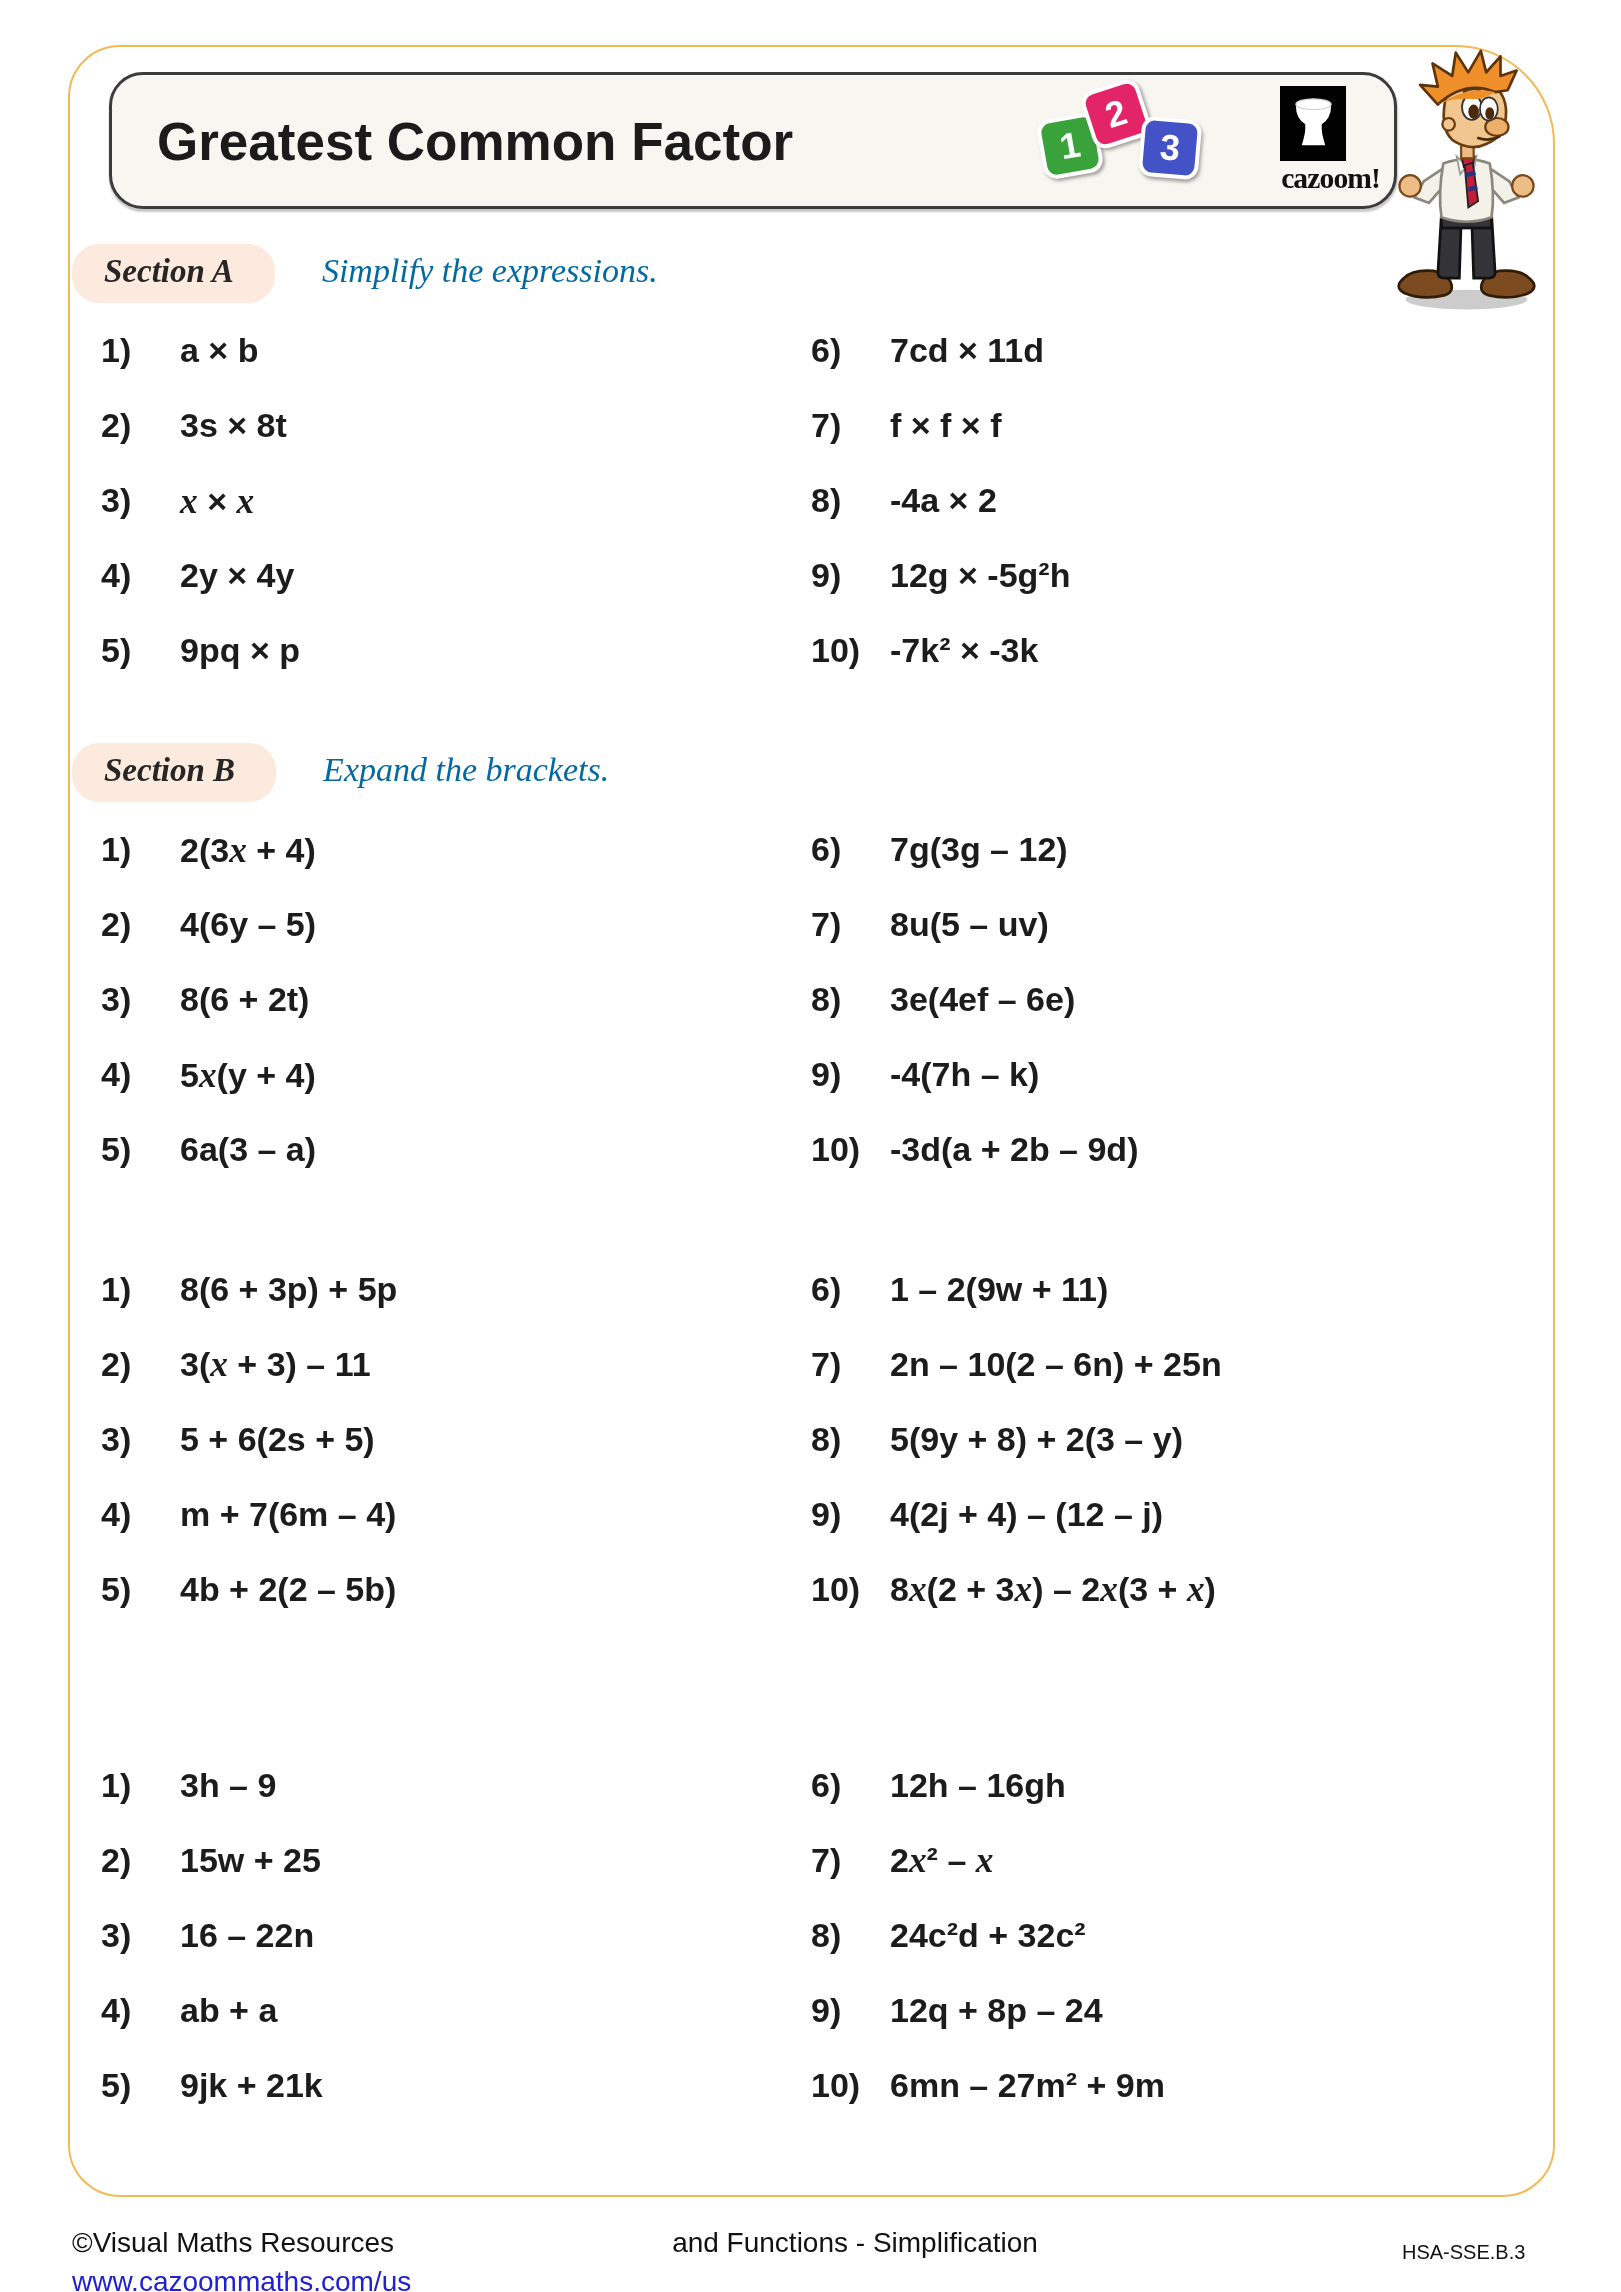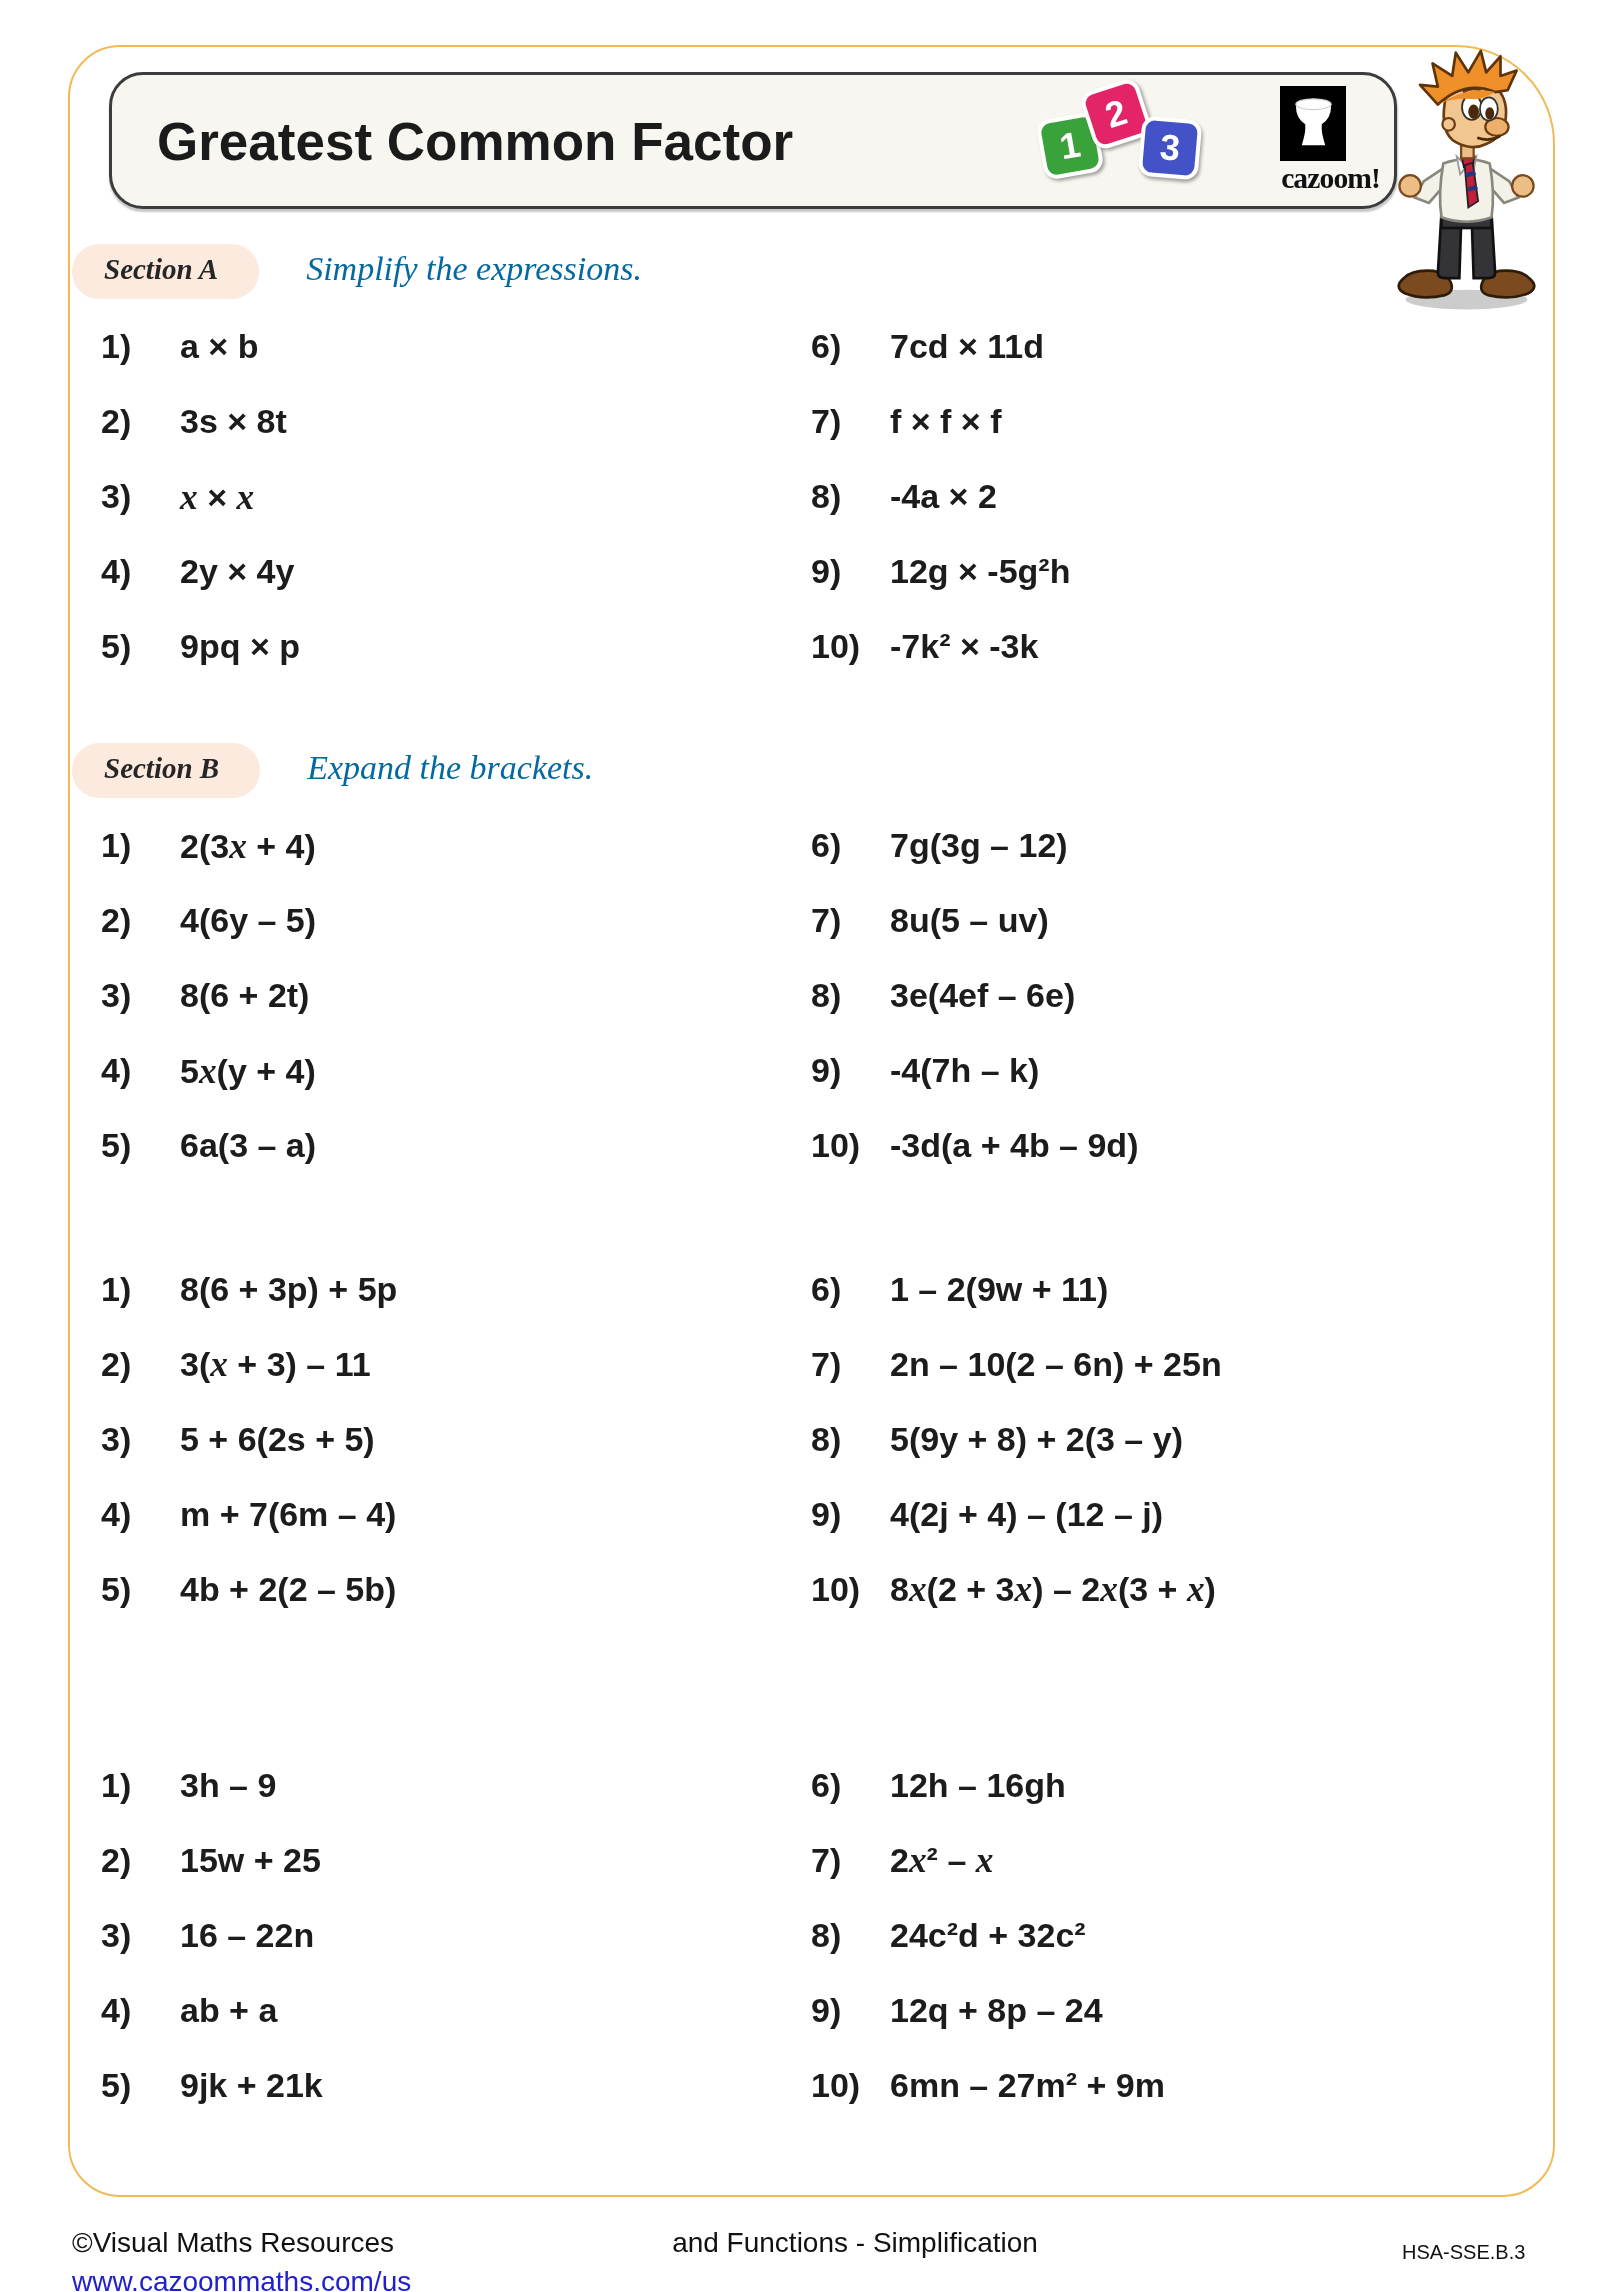--- a/index.html
+++ b/index.html
@@ -33,21 +33,21 @@
          letter-spacing:-0.9px;margin-top:0.9px;color:#111;}
 
   .character{position:absolute;left:1386px;top:47px;width:161px;height:269px;z-index:2;}
 
   
   .sec{position:absolute;left:72px;width:1415px;}
   .sec-a{top:244px;} .sec-b{top:743px;} .sec-c{top:1241px;} .sec-d{top:1737px;}
   .sec-head{display:flex;align-items:center;}
   .sec-label{background:#fbeadd;border-radius:27px;padding:9px 41px 12.5px 32px;
              font-family:"Liberation Serif",serif;font-style:italic;font-weight:700;
-             font-size:29px;color:#262626;white-space:nowrap;}
+             font-size:33px;color:#262626;white-space:nowrap;}
   .sec-instr{font-family:"Liberation Serif",serif;font-style:italic;
              font-size:34px;color:#0369a1;margin-left:47px;padding-bottom:3.6px;}
   .cols{display:flex;margin-top:10.7px;padding-left:29px;}
   .col1{width:710px;flex:none;}
   .col2{flex:1;}
   .prob{height:75px;display:flex;align-items:center;
         font-weight:700;font-size:34px;color:#1c1c1c;white-space:nowrap;}
   .pnum{width:79px;flex:none;}
   .pexpr i{font-family:"Liberation Serif",serif;font-style:italic;font-weight:700;font-size:1.04em;}
 
@@ -222,21 +222,21 @@
         <div class="prob">
             <span class="pnum">8)</span>
             <span class="pexpr">3e(4ef – 6e)</span>
           </div>
         <div class="prob">
             <span class="pnum">9)</span>
             <span class="pexpr">-4(7h – k)</span>
           </div>
         <div class="prob">
             <span class="pnum">10)</span>
-            <span class="pexpr">-3d(a + 4b – 9d)</span>
+            <span class="pexpr">-3d(a + 2b – 9d)</span>
           </div>
       </div>
     </div>
   </section>
 
   <section class="sec sec-c">
     <div class="cols">
       <div class="col1">
         <div class="prob">
             <span class="pnum">1)</span>

